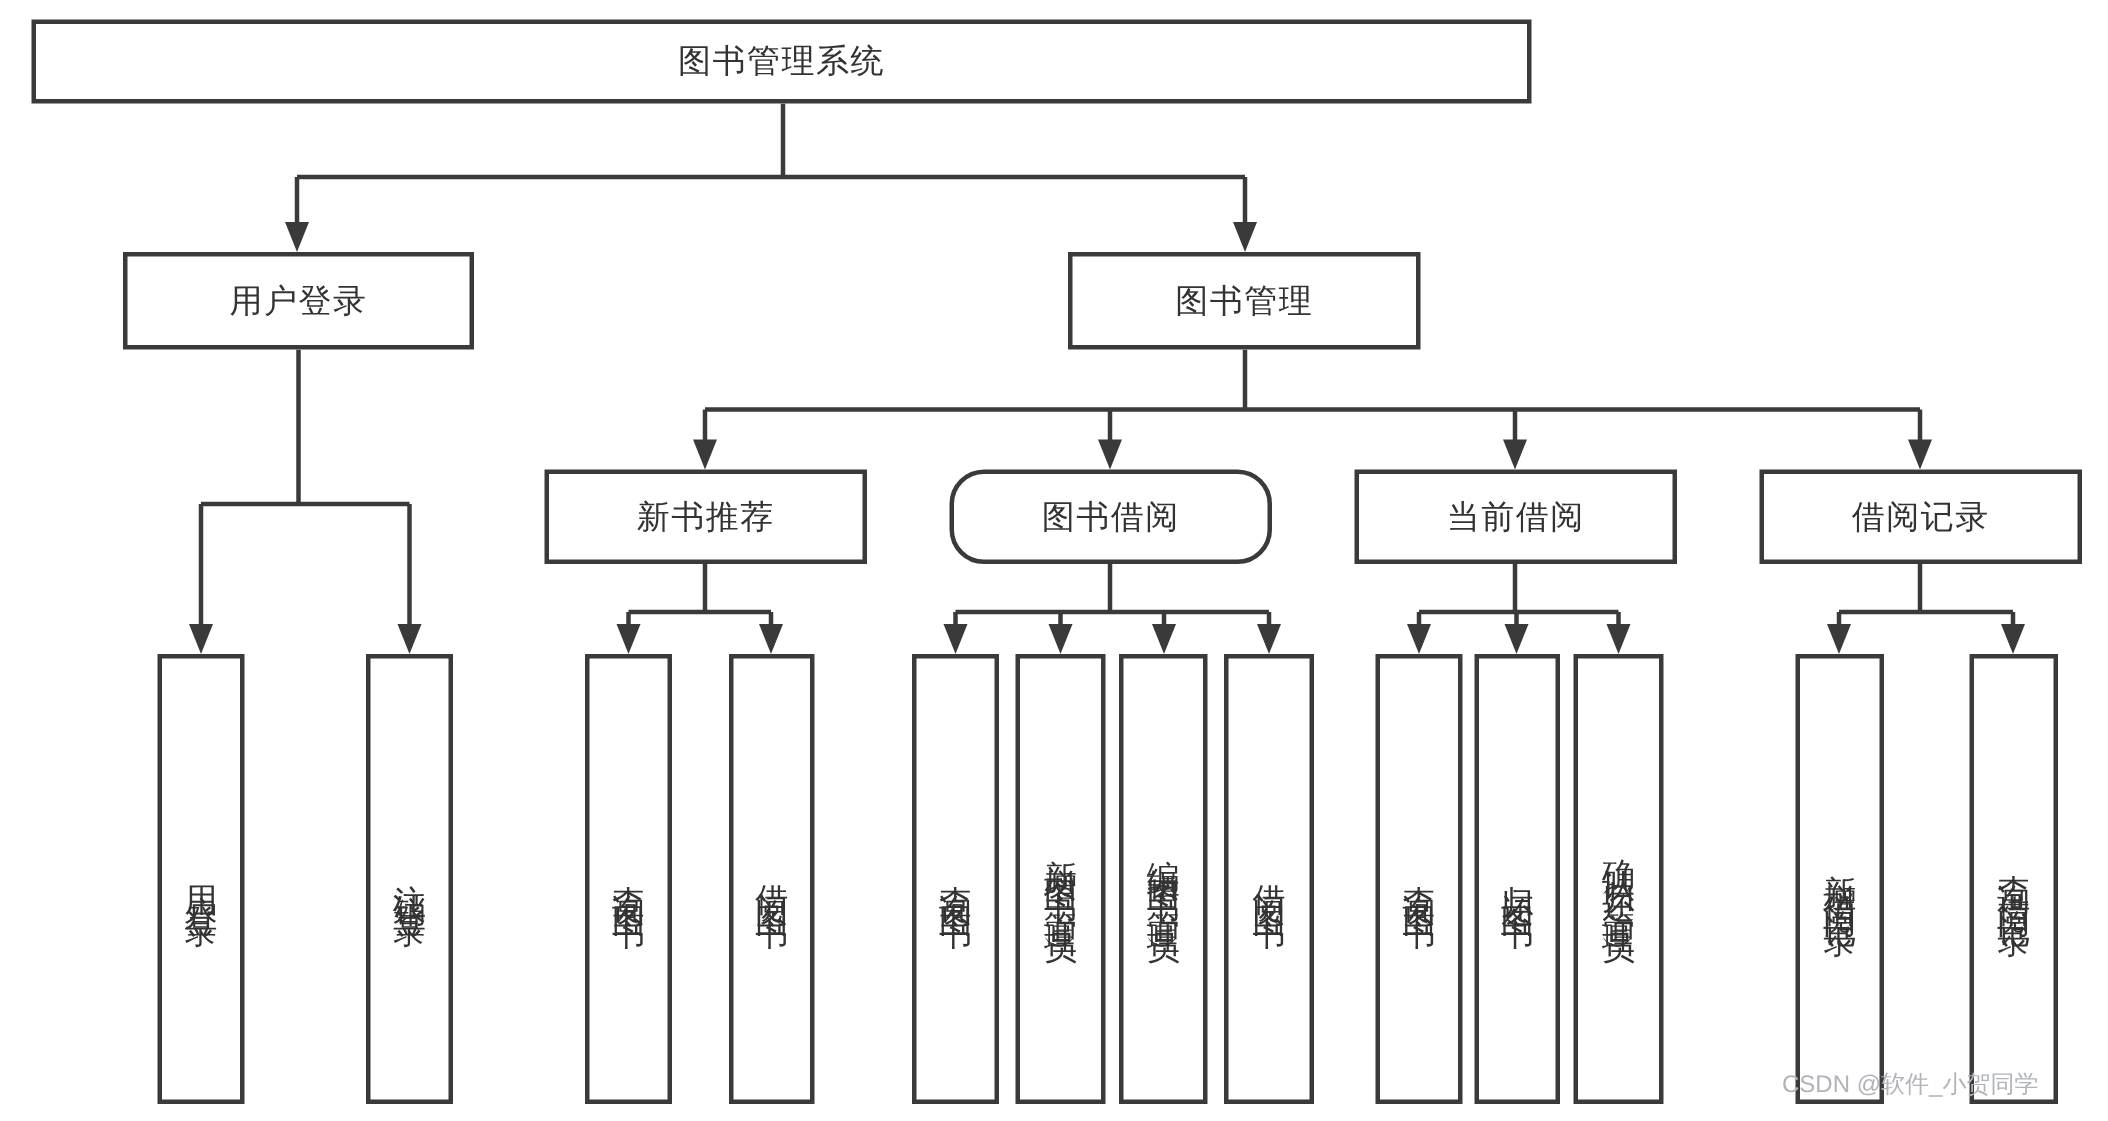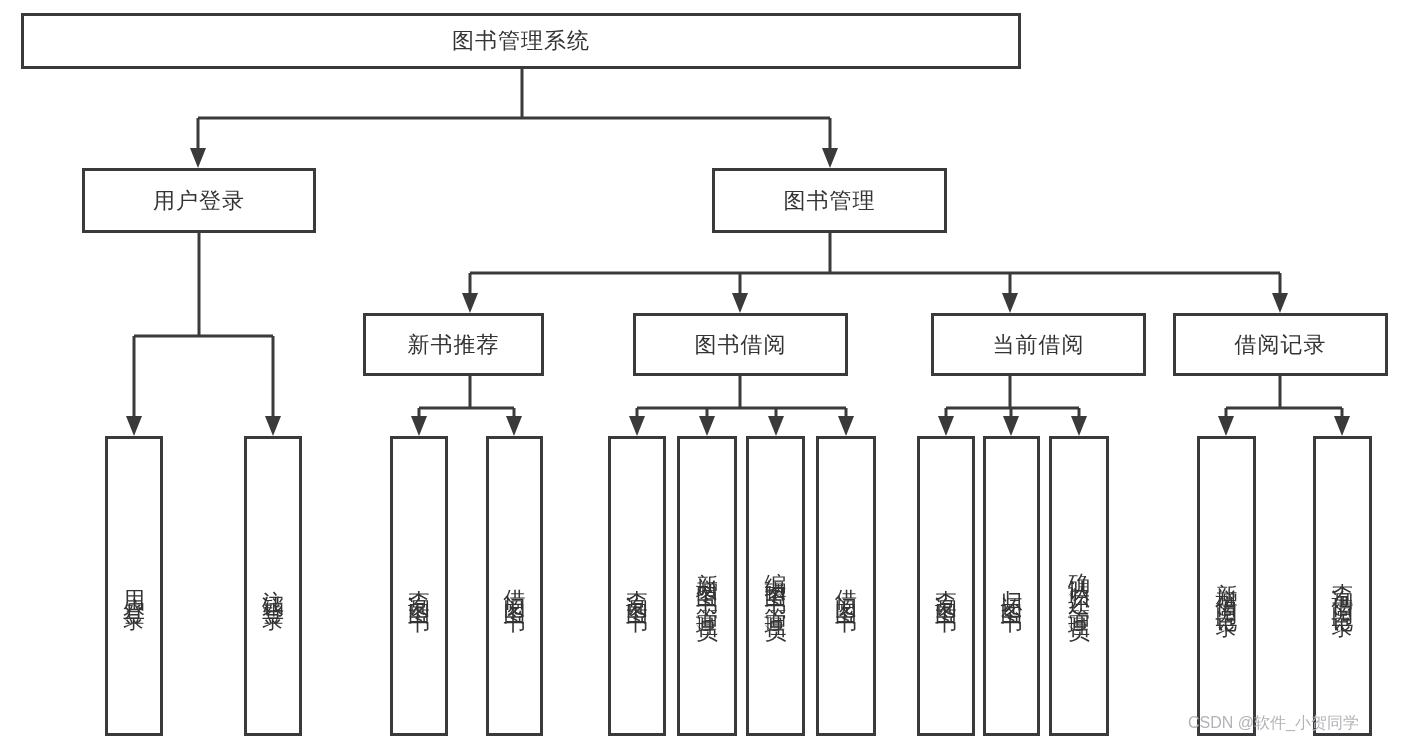--- a/index.html
+++ b/index.html
@@ -150,27 +150,27 @@
     <span class="lbl">图书管理系统</span>
   </div>
 
   <div class="node" style="left:82px; top:168px; width:234px; height:65px;">
     <span class="lbl">用户登录</span>
   </div>
   <div class="node" style="left:712px; top:168px; width:235px; height:65px;">
     <span class="lbl">图书管理</span>
   </div>
 
-  <div class="node" style="left:363px; top:313px; width:181px; height:63px;">
+  <div class="node" style="left:363px; top:313px; width:215px; height:63px;">
     <span class="lbl">新书推荐</span>
   </div>
-  <div class="node" style="left:633px; top:313px; width:215px; height:63px;">
+  <div class="node" style="left:633px; top:313px; width:215px; height:63px;border-radius:23px;">
     <span class="lbl">图书借阅</span>
   </div>
-  <div class="node" style="left:903px; top:313px; width:215px; height:63px;margin-left:28px;">
+  <div class="node" style="left:903px; top:313px; width:215px; height:63px;">
     <span class="lbl">当前借阅</span>
   </div>
   <div class="node" style="left:1173px; top:313px; width:215px; height:63px;font-family:Liberation Mono, monospace;">
     <span class="lbl">借阅记录</span>
   </div>
 
   <div class="node v" style="left:105px; top:436px; width:58px; height:300px;">
     <span class="lbl">用户登录</span>
   </div>
   <div class="node v" style="left:244px; top:436px; width:58px; height:300px;">

